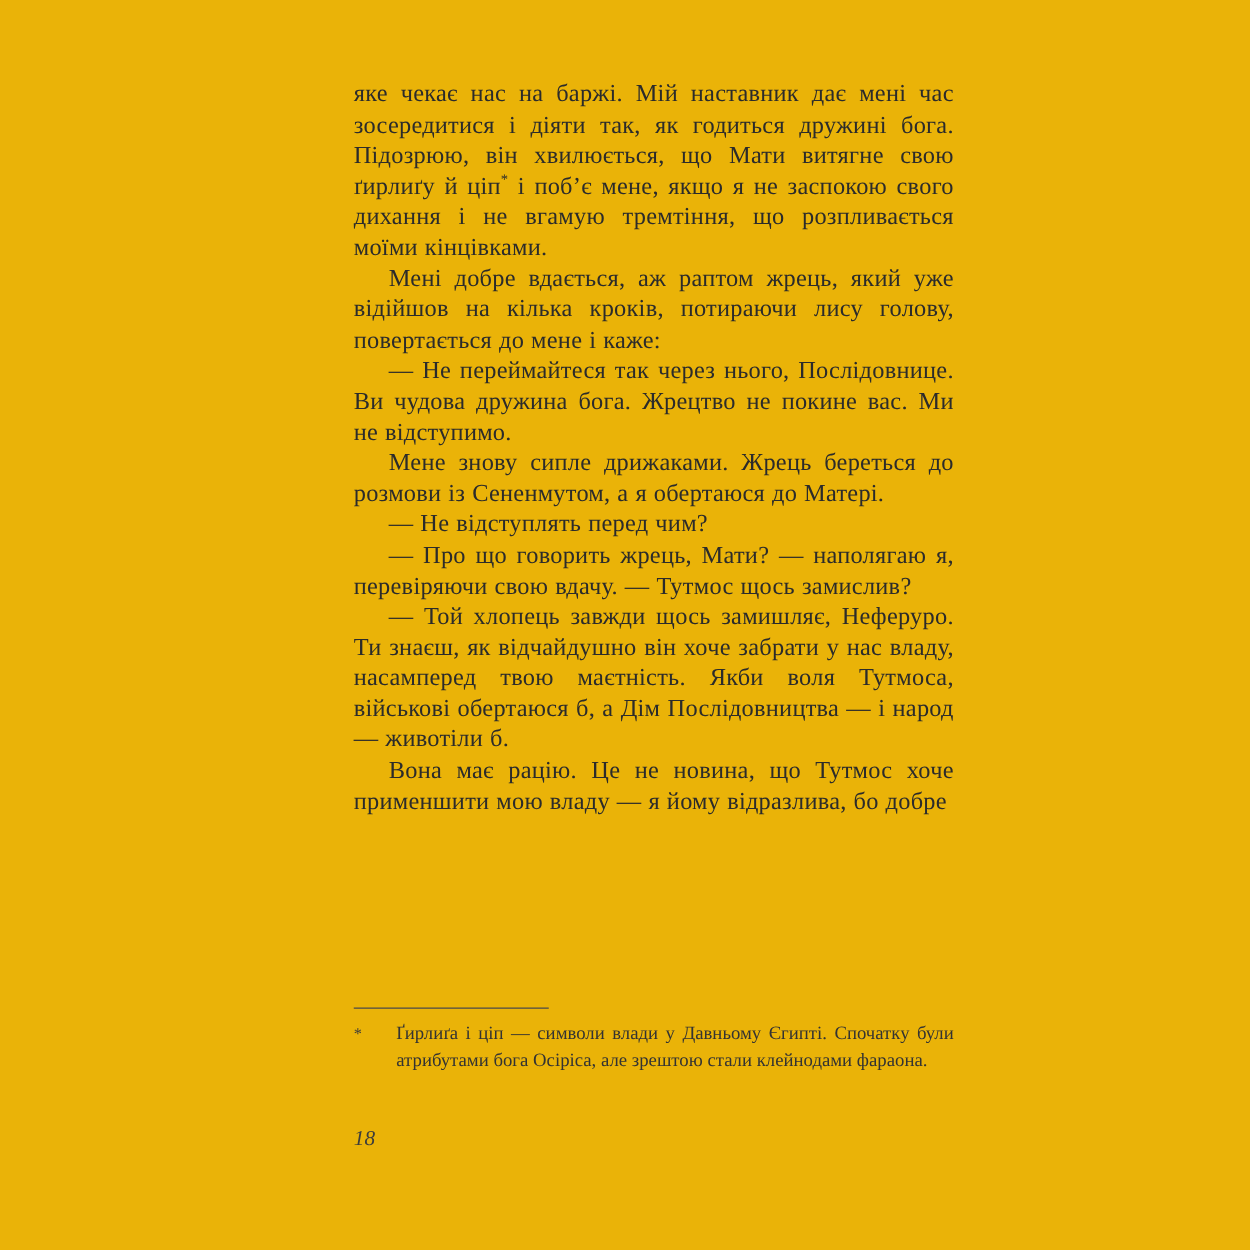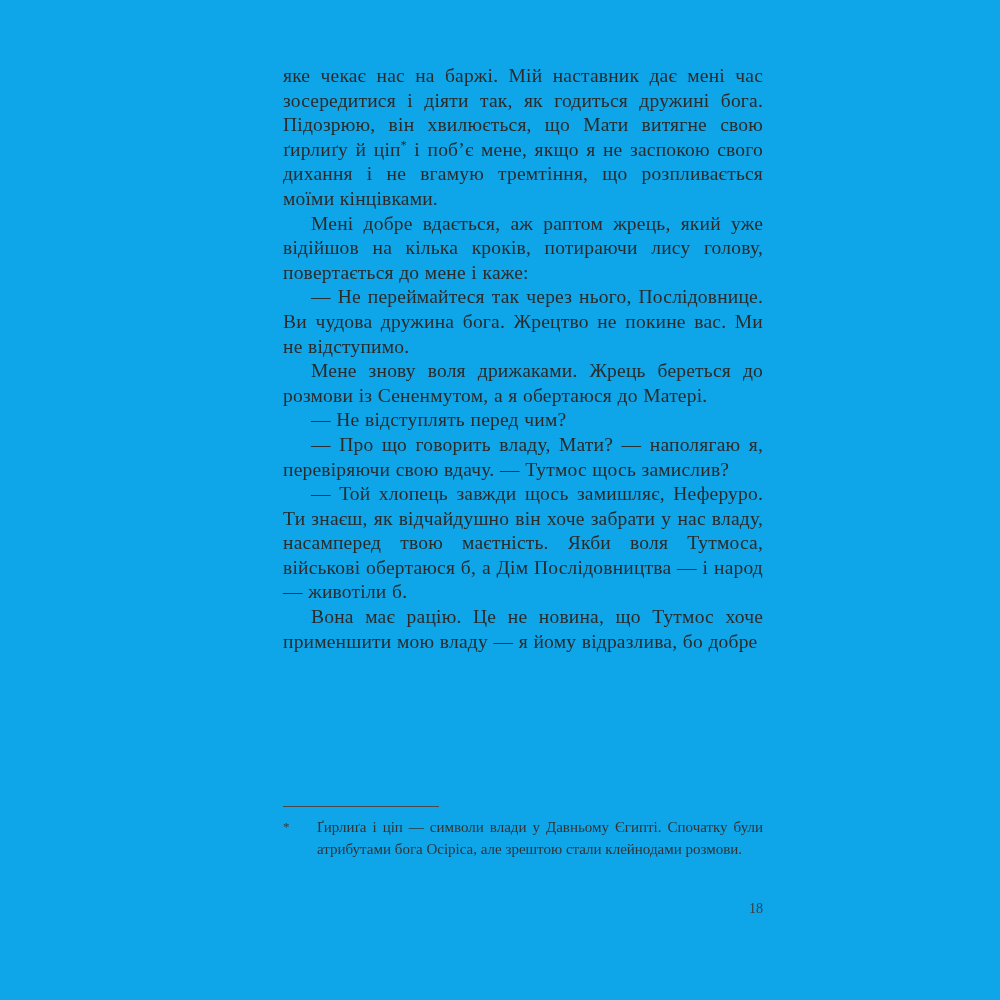--- a/index.html
+++ b/index.html
@@ -4,21 +4,21 @@
 <style>
   html, body {
     margin: 0;
     padding: 0;
     background: #ffffff;
   }
   .book-page {
     position: relative;
     width: 1000px;
     height: 1000px;
-    background: #0ea5e9;
+    background: #eab308;
     font-family: "Liberation Serif", "DejaVu Serif", serif;
     color: #2b2b2b;
     overflow: hidden;
   }
   .text-column {
     position: absolute;
     left: 283px;
     top: 64px;
     width: 480px;
   }
@@ -65,44 +65,45 @@
     font-size: 15px;
     line-height: 21.5px;
     text-align: justify;
     color: #333333;
   }
   .page-number {
     position: absolute;
     left: 283px;
     top: 901px;
     width: 480px;
-    text-align: right;
-    font-size: 14px;
+    text-align: left;
+    font-size: 17px;
     color: #3c3c3c;
+    font-style: italic;
   }
 </style>
 </head>
 <body>
 
 <div class="book-page">
 
   <div class="text-column">
       <p class="para">яке чекає нас на баржі. Мій наставник дає мені час зосередитися і діяти так, як годиться дружині бога. Підозрюю, він хвилюється, що Мати витягне свою ґирлиґу й ціп<sup>*</sup> і поб’є мене, якщо я не заспокою свого дихання і не вгамую тремтіння, що розпливається моїми кінцівками.</p>
       <p class="para indent">Мені добре вдається, аж раптом жрець, який уже відійшов на кілька кроків, потираючи лису голову, повертається до мене і каже:</p>
       <p class="para indent">— Не переймайтеся так через нього, Послідовнице. Ви чудова дружина бога. Жрецтво не покине вас. Ми не відступимо.</p>
-      <p class="para indent">Мене знову воля дрижаками. Жрець береться до розмови із Сененмутом, а я обертаюся до Матері.</p>
+      <p class="para indent">Мене знову сипле дрижаками. Жрець береться до розмови із Сененмутом, а я обертаюся до Матері.</p>
       <p class="para indent">— Не відступлять перед чим?</p>
-      <p class="para indent">— Про що говорить владу, Мати? — наполягаю я, перевіряючи свою вдачу. — Тутмос щось замислив?</p>
+      <p class="para indent">— Про що говорить жрець, Мати? — наполягаю я, перевіряючи свою вдачу. — Тутмос щось замислив?</p>
       <p class="para indent">— Той хлопець завжди щось замишляє, Неферуро. Ти знаєш, як відчайдушно він хоче забрати у нас владу, насамперед твою маєтність. Якби воля Тутмоса, військові обертаюся б, а Дім Послідовництва — і народ — животіли б.</p>
       <p class="para indent">Вона має рацію. Це не новина, що Тутмос хоче применшити мою владу — я йому відразлива, бо добре</p>
     </div>
 
   <div class="footnote-block">
     <div class="footnote-rule"></div>
     <div class="footnote-body">
       <span class="footnote-marker">*</span>
-      <span class="footnote-text">Ґирлиґа і ціп — символи влади у Давньому Єгипті. Спочатку були атрибутами бога Осіріса, але зрештою стали клейнодами розмови.</span>
+      <span class="footnote-text">Ґирлиґа і ціп — символи влади у Давньому Єгипті. Спочатку були атрибутами бога Осіріса, але зрештою стали клейнодами фараона.</span>
     </div>
   </div>
 
   <div class="page-number">18</div>
 
 </div>
 
 </body></html>

